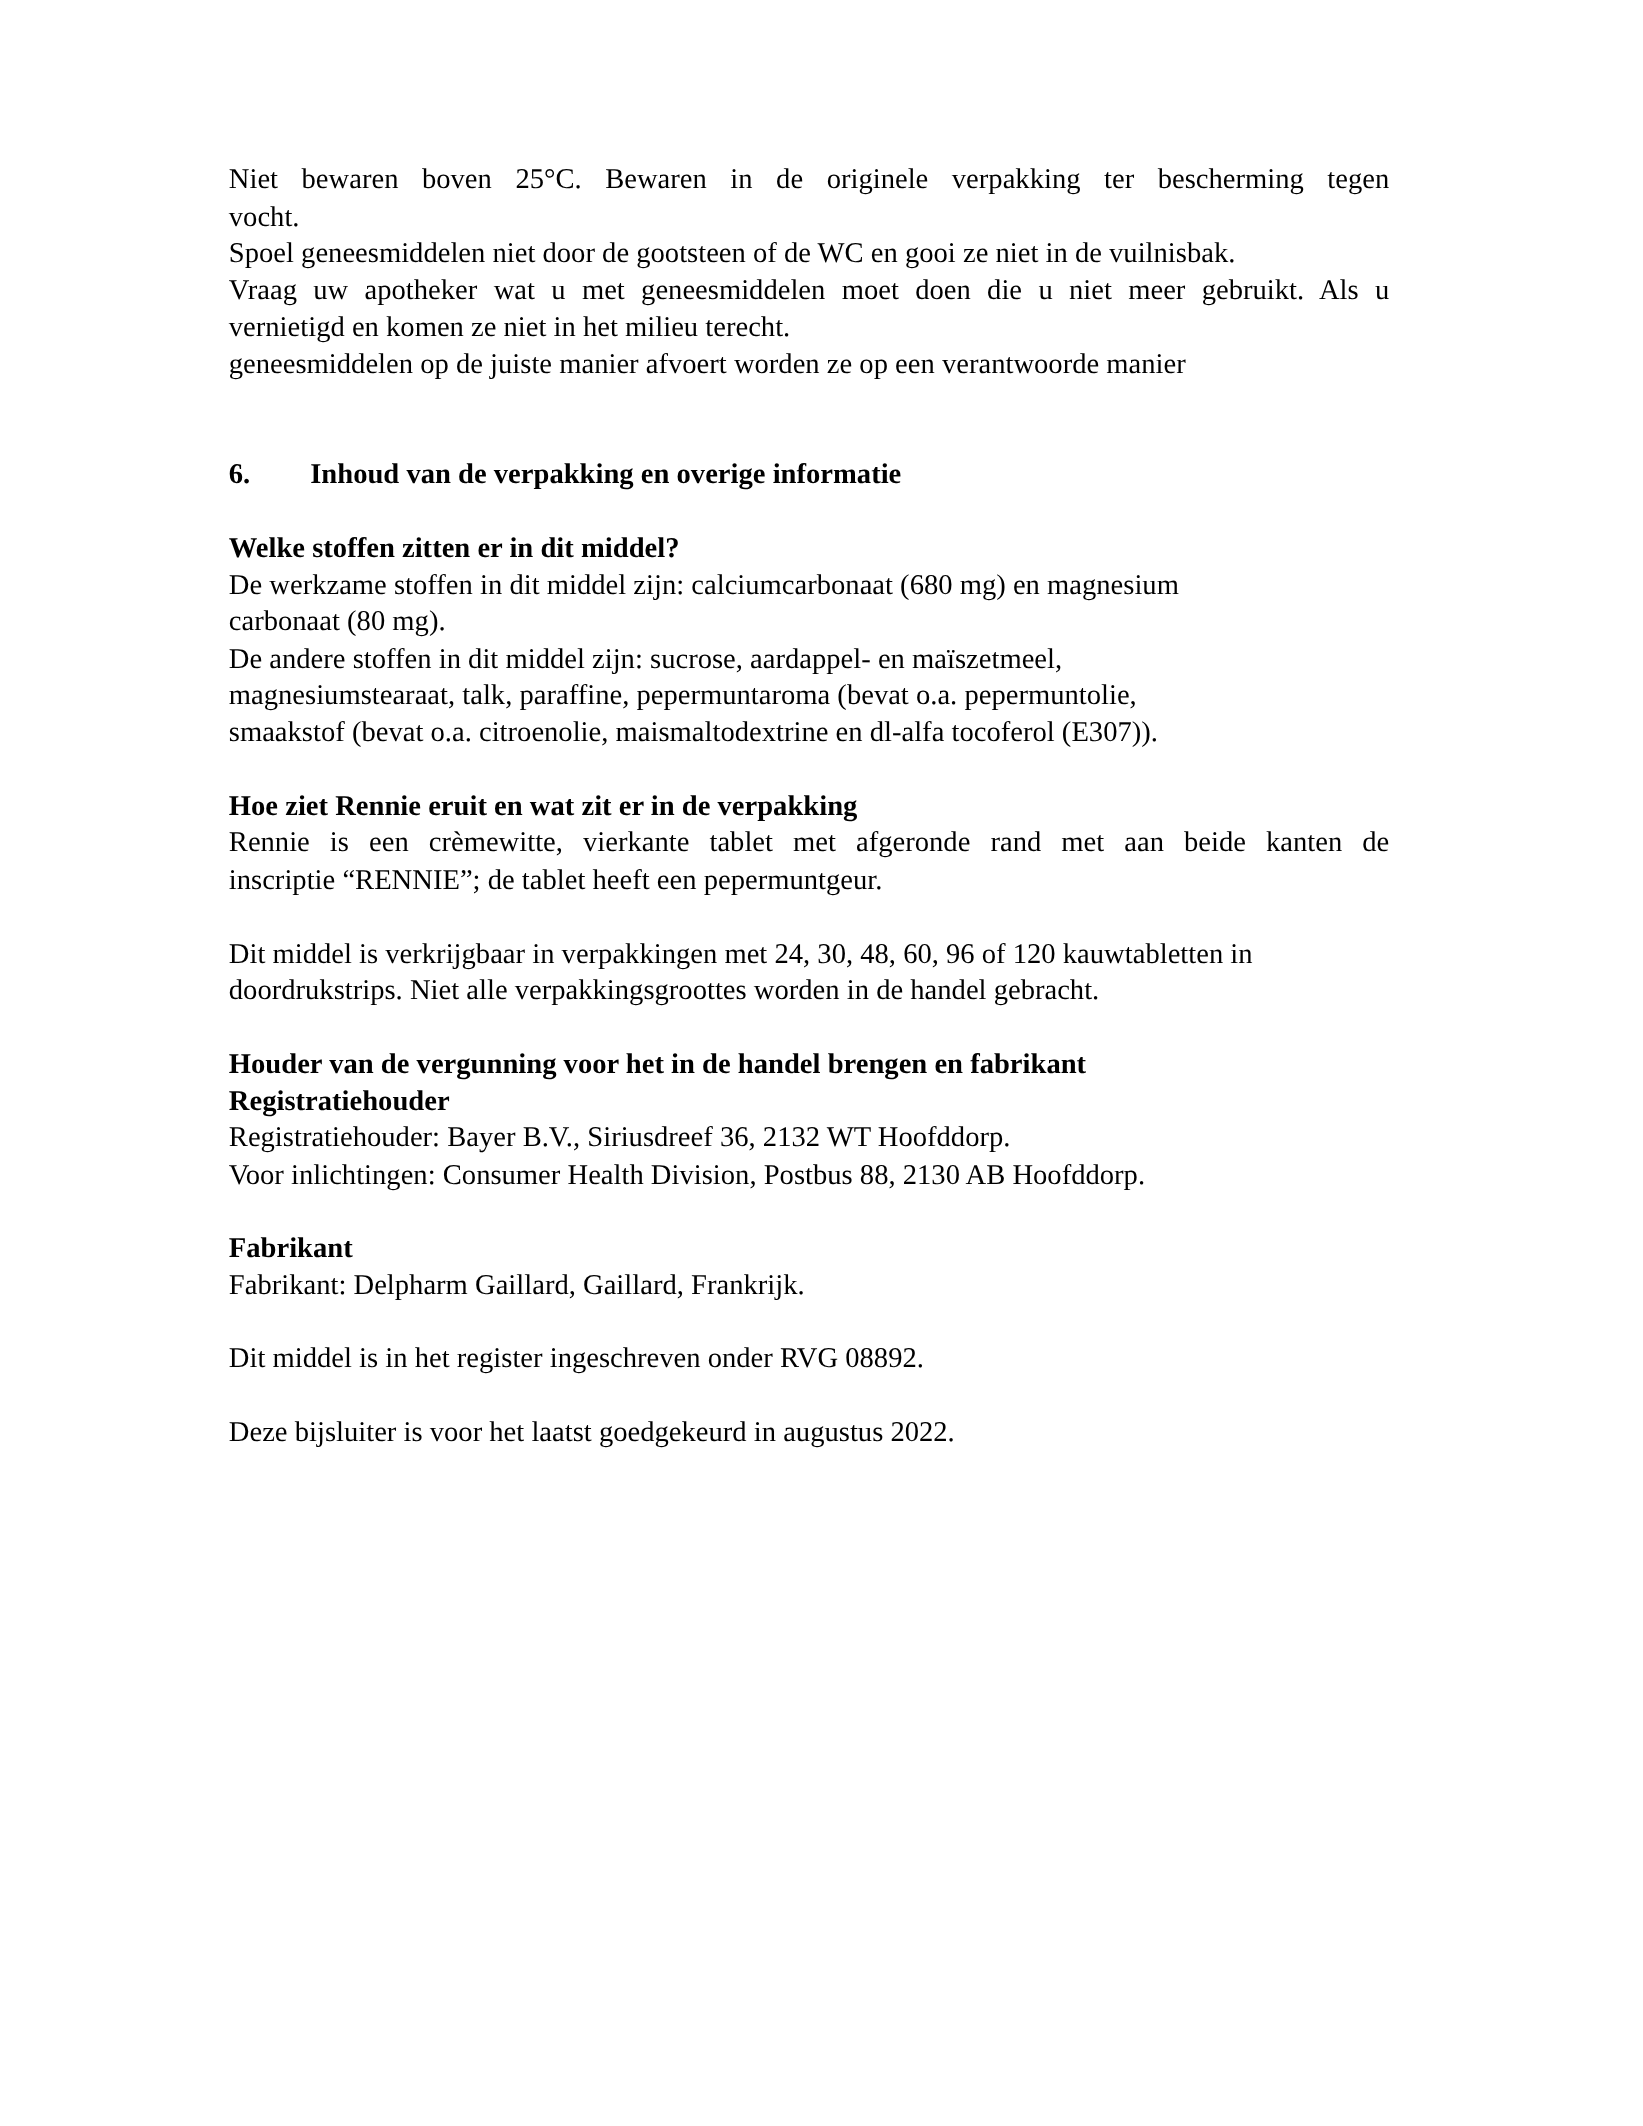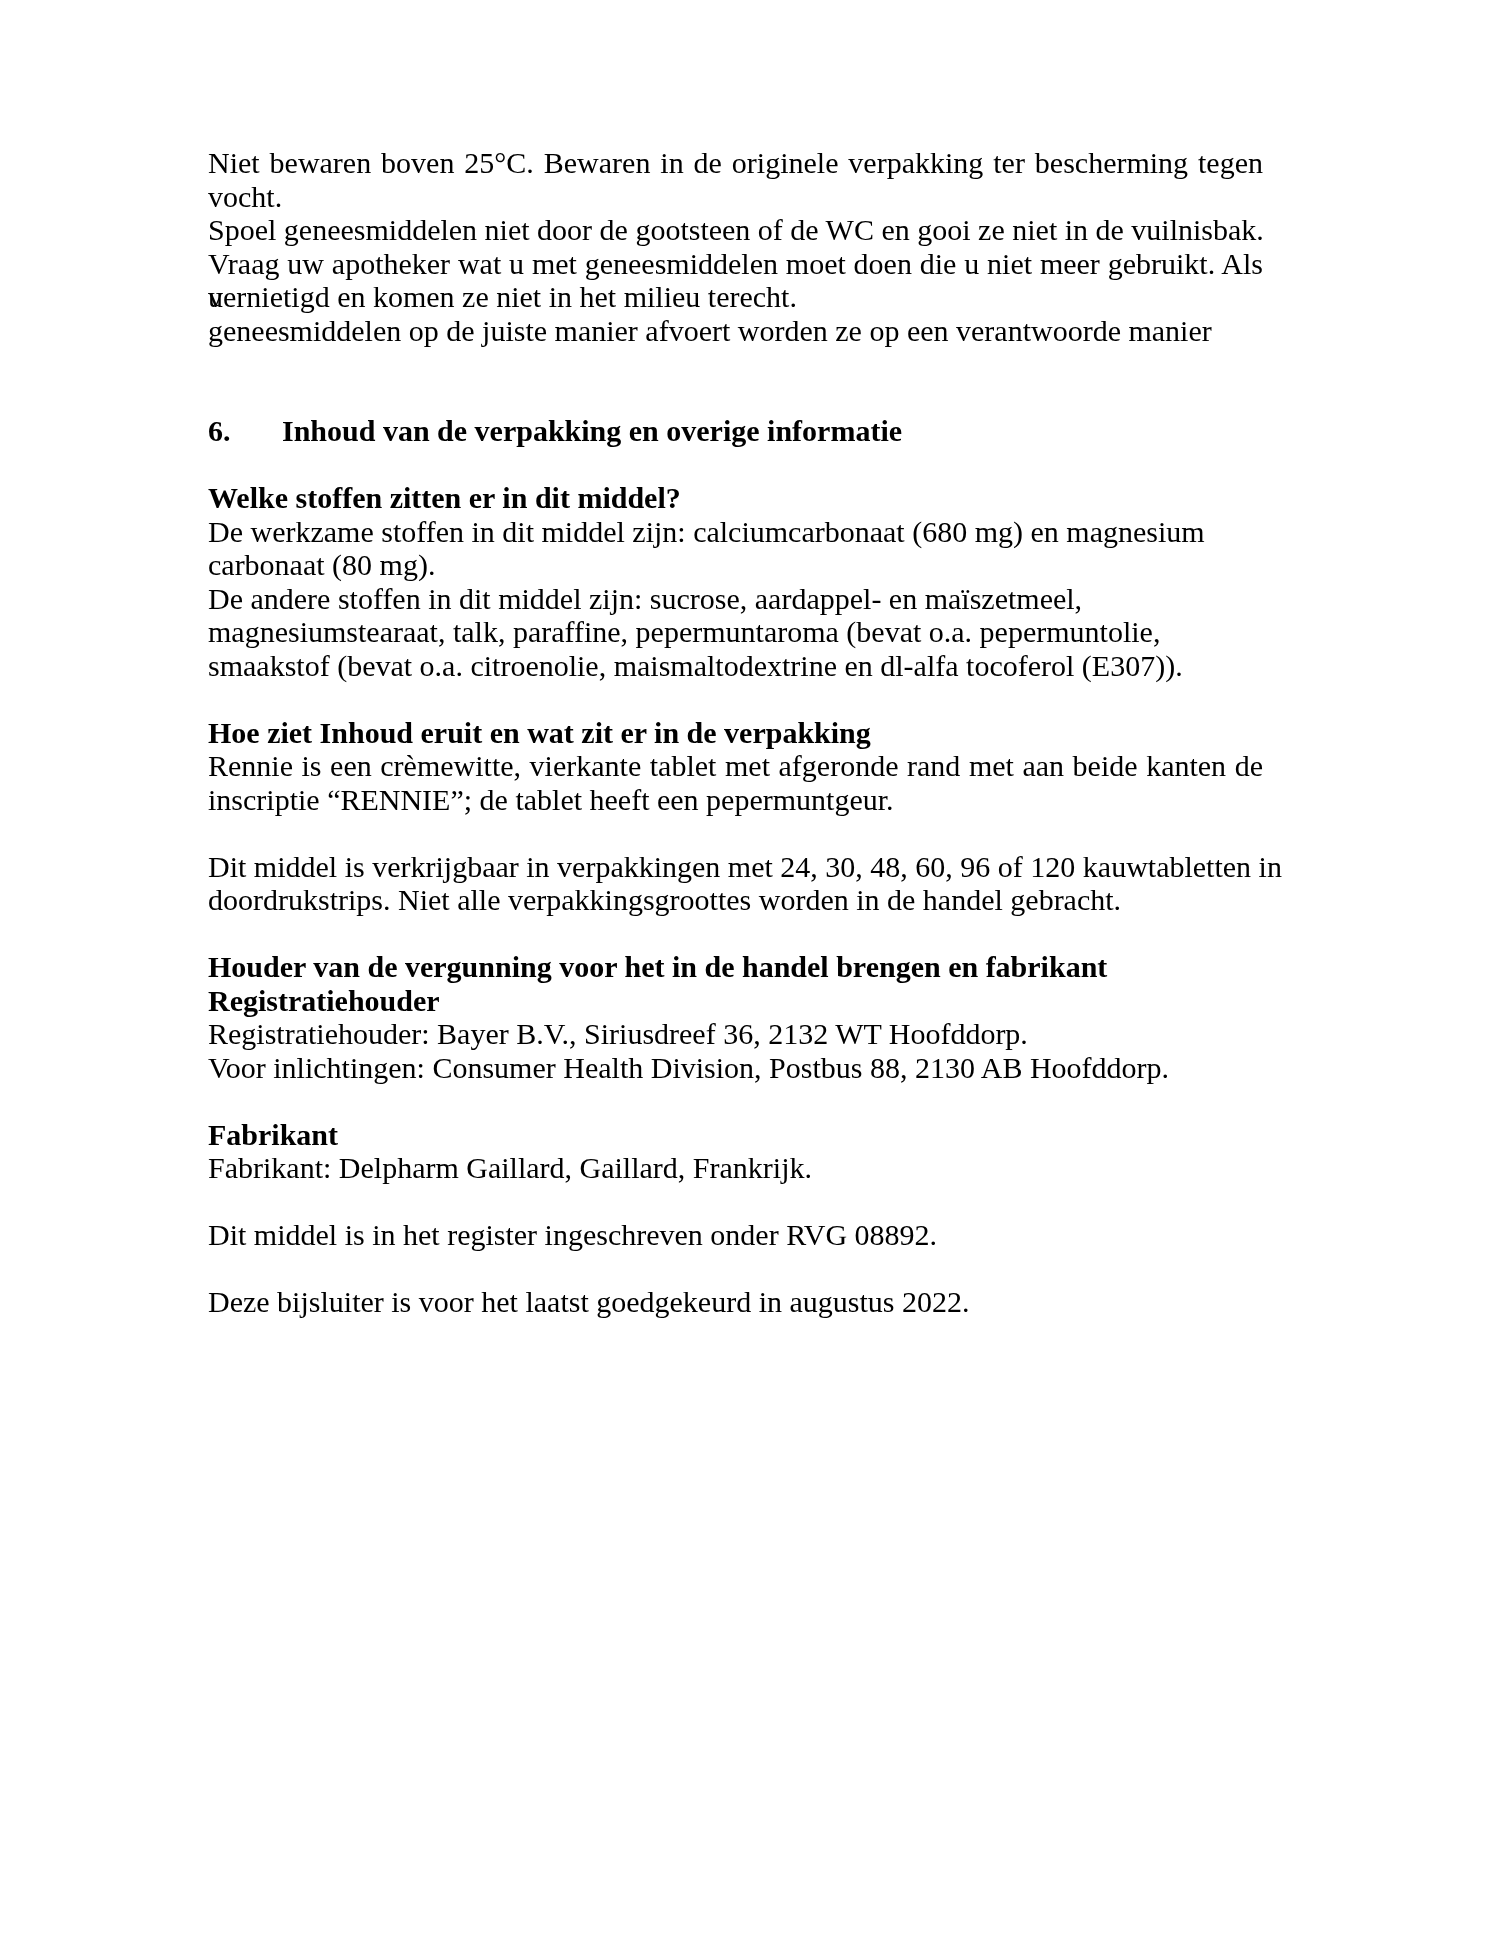--- a/index.html
+++ b/index.html
@@ -8,21 +8,21 @@
     padding: 0;
     background: #ffffff;
   }
   .page {
     position: relative;
     width: 1494px;
     height: 1933px;
     background: #ffffff;
     color: #000000;
     font-family: "Liberation Serif", "DejaVu Serif", serif;
-    font-size: 30px;
+    font-size: 26px;
     line-height: 33.5px;
     overflow: hidden;
   }
   .content {
     position: absolute;
     left: 208px;
     top: 146px;
     width: 1055px;
   }
   .line {
@@ -69,21 +69,21 @@
 
     <div class="line bold">Welke stoffen zitten er in dit middel?</div>
     <div class="line">De werkzame stoffen in dit middel zijn: calciumcarbonaat (680 mg) en magnesium</div>
     <div class="line">carbonaat (80 mg).</div>
     <div class="line">De andere stoffen in dit middel zijn: sucrose, aardappel- en maïszetmeel,</div>
     <div class="line">magnesiumstearaat, talk, paraffine, pepermuntaroma (bevat o.a. pepermuntolie,</div>
     <div class="line">smaakstof (bevat o.a. citroenolie, maismaltodextrine en dl-alfa tocoferol (E307)).</div>
 
     <div class="line"></div>
 
-    <div class="line bold">Hoe ziet Inhoud eruit en wat zit er in de verpakking</div>
+    <div class="line bold">Hoe ziet Rennie eruit en wat zit er in de verpakking</div>
     <div class="line jfull">Rennie is een crèmewitte, vierkante tablet met afgeronde rand met aan beide kanten de</div>
     <div class="line">inscriptie “RENNIE”; de tablet heeft een pepermuntgeur.</div>
 
     <div class="line"></div>
 
     <div class="line">Dit middel is verkrijgbaar in verpakkingen met 24, 30, 48, 60, 96 of 120 kauwtabletten in</div>
     <div class="line">doordrukstrips. Niet alle verpakkingsgroottes worden in de handel gebracht.</div>
 
     <div class="line"></div>
 

